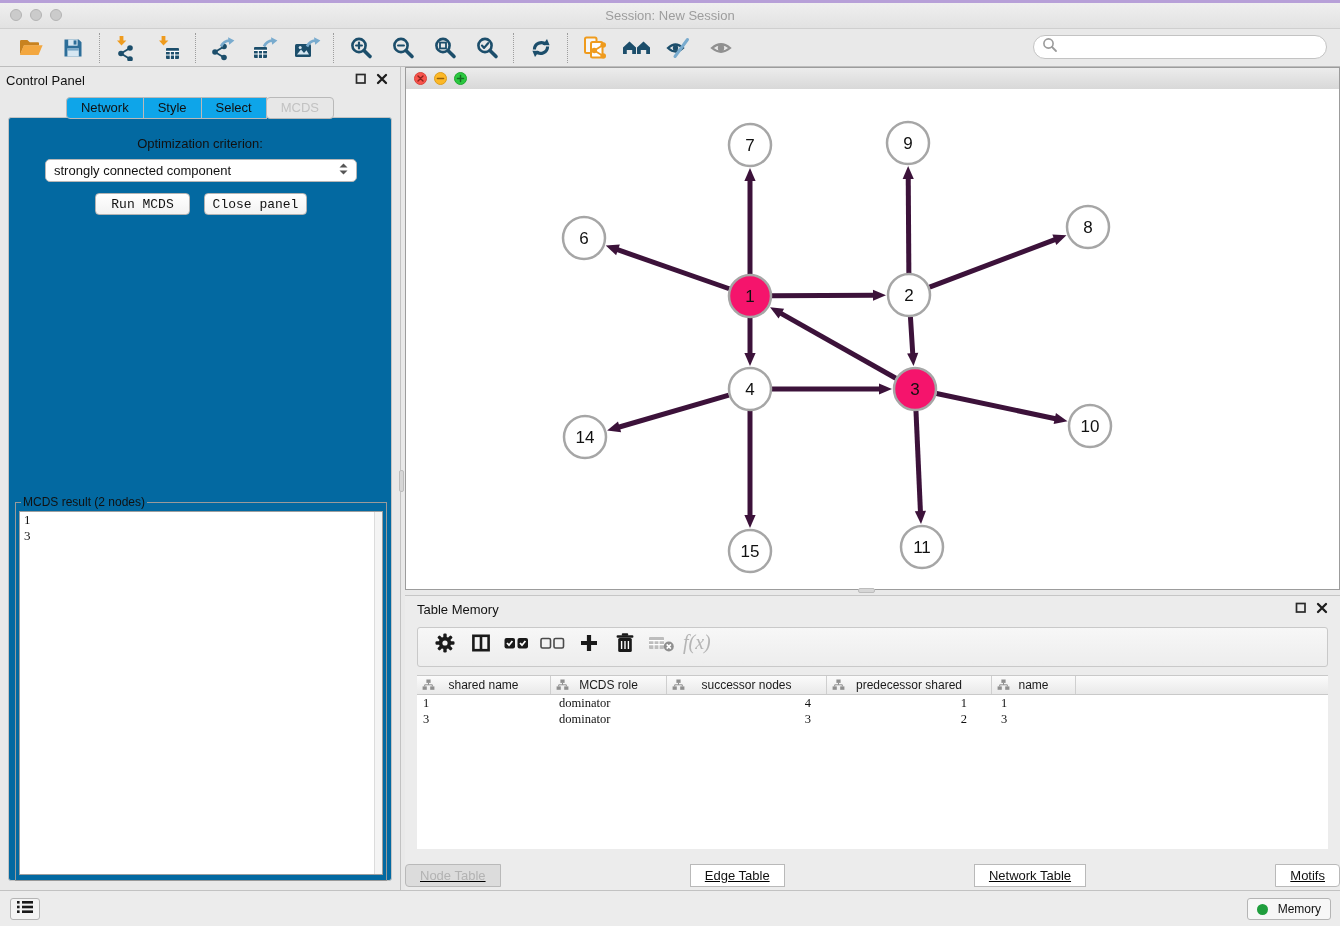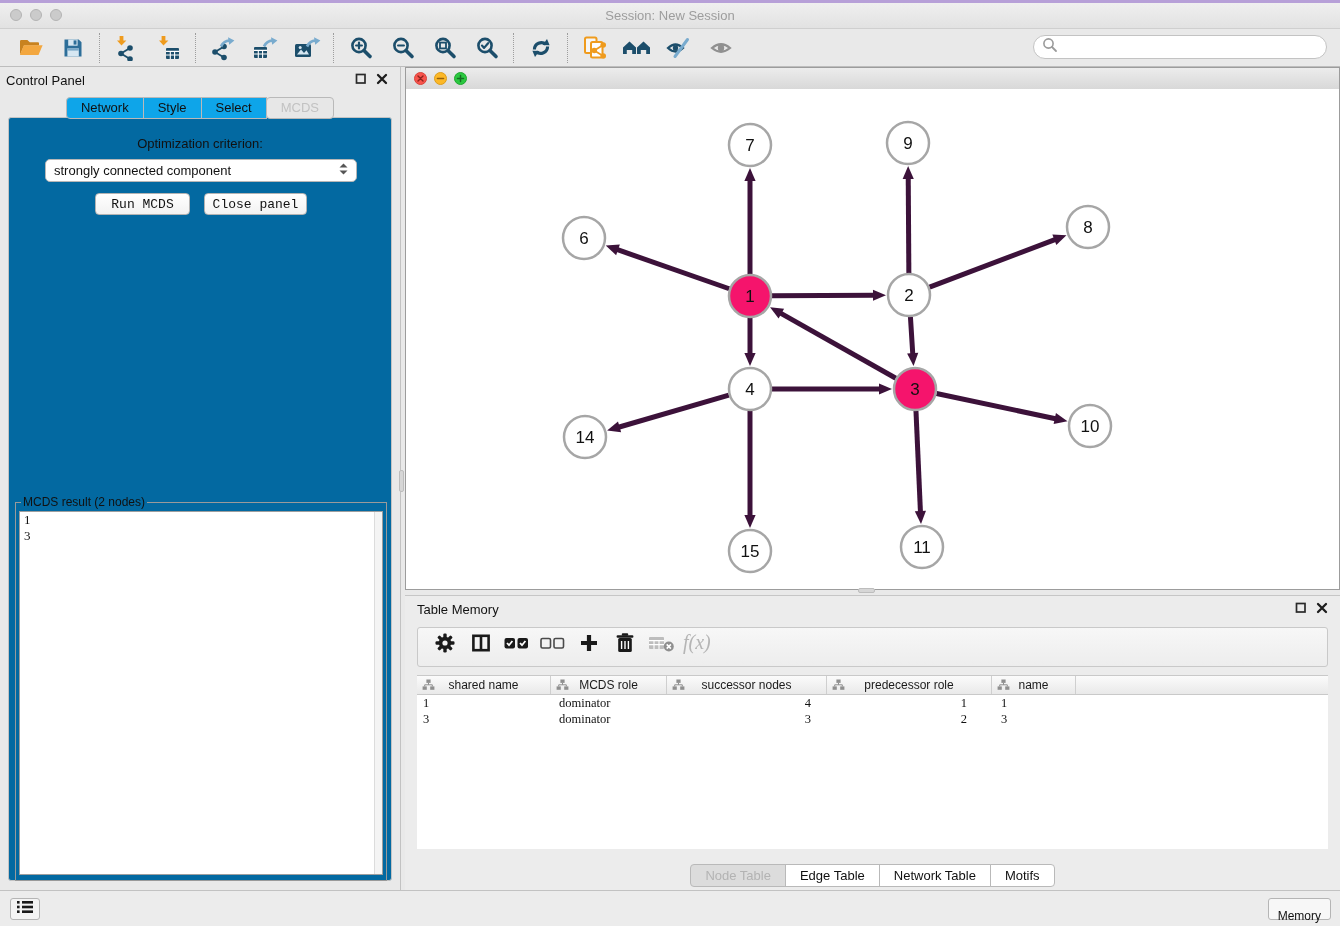--- a/index.html
+++ b/index.html
@@ -70,30 +70,30 @@
   .tt-btn.disabled{cursor:default;}
   .tbl{position:absolute;left:12px;top:79px;width:911px;height:173px;background:#fff;border-top:1px solid #c9c9c9;}
   .tbl-head{display:flex;height:19px;background:linear-gradient(#fbfbfb,#e9e9e9);border-bottom:1px solid #c9c9c9;box-sizing:border-box;}
   .th{position:relative;border-right:1px solid #cfcfcf;box-sizing:border-box;display:flex;align-items:center;justify-content:center;font-size:12px;color:#1a1a1a;cursor:pointer;}
   .th .attr-ic{position:absolute;left:5px;top:3px;}
   .th.filler{border-right:none;flex:1;cursor:default;}
   .tr{display:flex;height:16px;}
   .td{box-sizing:border-box;font-family:"Liberation Serif",serif;font-size:12.5px;color:#111;line-height:16px;overflow:hidden;white-space:nowrap;}
   .td.l{text-align:left;}
   .td.r{text-align:right;}
-  .tp-tabs{position:absolute;left:0;right:0;top:268px;display:flex;justify-content:center;}
+  .tp-tabs{position:absolute;left:0;right:0;top:268px;display:flex;justify-content:space-between;text-decoration:underline;}
   .ttab{height:21px;line-height:21px;padding:0 14px;background:#fff;border:1px solid #b9b9b9;margin-left:-1px;font-size:13px;color:#111;cursor:pointer;}
   .ttab:first-child{border-radius:4px 0 0 4px;margin-left:0;}
   .ttab:last-child{border-radius:0 4px 4px 0;}
   .ttab.active{background:#dcdcdc;color:#b3b3b3;}
 
   
   .status-bar{position:absolute;left:0;top:890px;width:1340px;height:36px;background:#ececec;border-top:1px solid #c2c2c2;box-sizing:border-box;}
   .sb-list{position:absolute;left:10px;top:7px;width:30px;height:22px;background:#f4f4f4;border:1px solid #b5b5b5;border-radius:3px;display:flex;align-items:center;justify-content:center;cursor:pointer;box-sizing:border-box;}
-  .sb-mem{position:absolute;right:9px;top:7px;height:22px;background:#f7f7f7;border:1px solid #b5b5b5;border-radius:3px;display:flex;align-items:center;padding:0 9px;gap:10px;cursor:pointer;box-sizing:border-box;font-size:12px;color:#111;flex-direction:column;}
+  .sb-mem{position:absolute;right:9px;top:7px;height:22px;background:#f7f7f7;border:1px solid #b5b5b5;border-radius:3px;display:flex;align-items:center;padding:0 9px;gap:10px;cursor:pointer;box-sizing:border-box;font-size:12px;color:#111;}
   .mem-dot{width:11px;height:11px;border-radius:50%;background:#1f9e3d;}
 </style>
 </head>
 <body>
 
 <div class="app">
 
   <div class="top-accent"></div>
 
   <div class="titlebar">
@@ -560,21 +560,21 @@
           </div>
           <div class="th" style="width: 165px;">
             <span class="attr-ic"><svg width="13" height="12" viewBox="0 0 13 12">
                 <g fill="#8f8f8f">
                   <rect x="4.4" y="0.5" width="4.2" height="3.4"></rect>
                   <rect x="0.6" y="7.4" width="4.2" height="3.4"></rect>
                   <rect x="8.2" y="7.4" width="4.2" height="3.4"></rect>
                 </g>
                 <path d="M6.5 3.9 V5.8 M2.7 7.4 V5.8 H10.3 V7.4" fill="none" stroke="#8f8f8f" stroke-width="1"></path>
               </svg></span>
-            <span>predecessor role</span>
+            <span>predecessor shared</span>
           </div>
           <div class="th" style="width: 84px;">
             <span class="attr-ic"><svg width="13" height="12" viewBox="0 0 13 12">
                 <g fill="#8f8f8f">
                   <rect x="4.4" y="0.5" width="4.2" height="3.4"></rect>
                   <rect x="0.6" y="7.4" width="4.2" height="3.4"></rect>
                   <rect x="8.2" y="7.4" width="4.2" height="3.4"></rect>
                 </g>
                 <path d="M6.5 3.9 V5.8 M2.7 7.4 V5.8 H10.3 V7.4" fill="none" stroke="#8f8f8f" stroke-width="1"></path>
               </svg></span>

